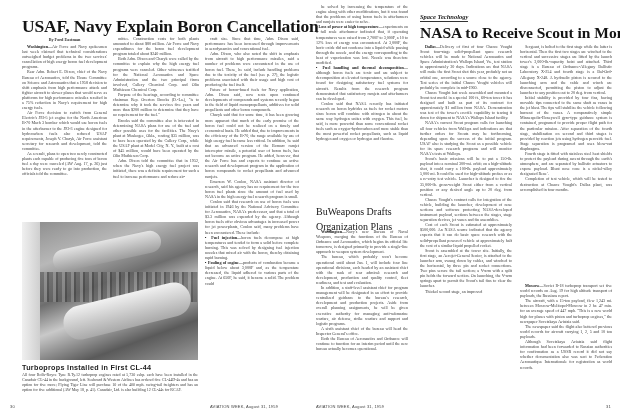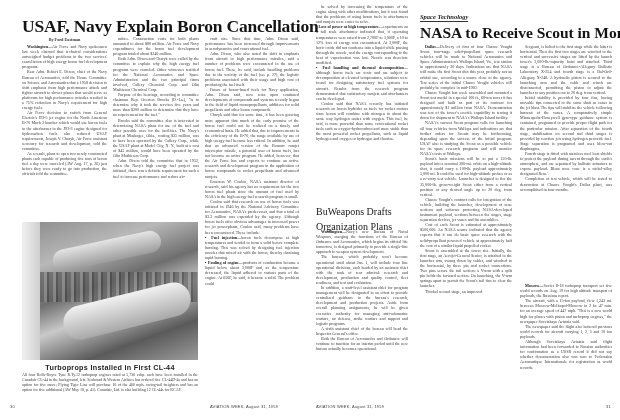--- a/index.html
+++ b/index.html
@@ -56,21 +56,21 @@
   .photo .frame {
     position: absolute; left: 0; top: 0; width: 18px; height: 138px;
     background: linear-gradient(90deg, #f0f0f0, #cfcfcf);
   }
   .photo .floor {
     position: absolute; left: 18px; top: 50px; width: 160px; height: 30px;
     background: repeating-linear-gradient(90deg, #5d5d5d 0 4px, #8a8a8a 4px 7px, #3f3f3f 7px 9px);
     opacity: 0.7;
   }
   .caption-title {
-    position: absolute; left: 22px; top: 363px; width: 176px; text-align: center;
+    position: absolute; left: 22px; top: 363px; width: 176px; 
     font-family: "Liberation Sans", "DejaVu Sans", sans-serif; font-weight: bold;
     font-size: 7.2px; color: #222; letter-spacing: 0.3px;
   }
   .caption-text {
     position: absolute; left: 22px; top: 373px; width: 176px; font-size: 4px; line-height: 4.9px;
     color: #3a3a3a; text-align: justify;
   }
   .folio {
     position: absolute; top: 404px; font-family: "Liberation Sans", "DejaVu Sans", sans-serif;
     font-size: 4px; color: #444; letter-spacing: 0.2px;

